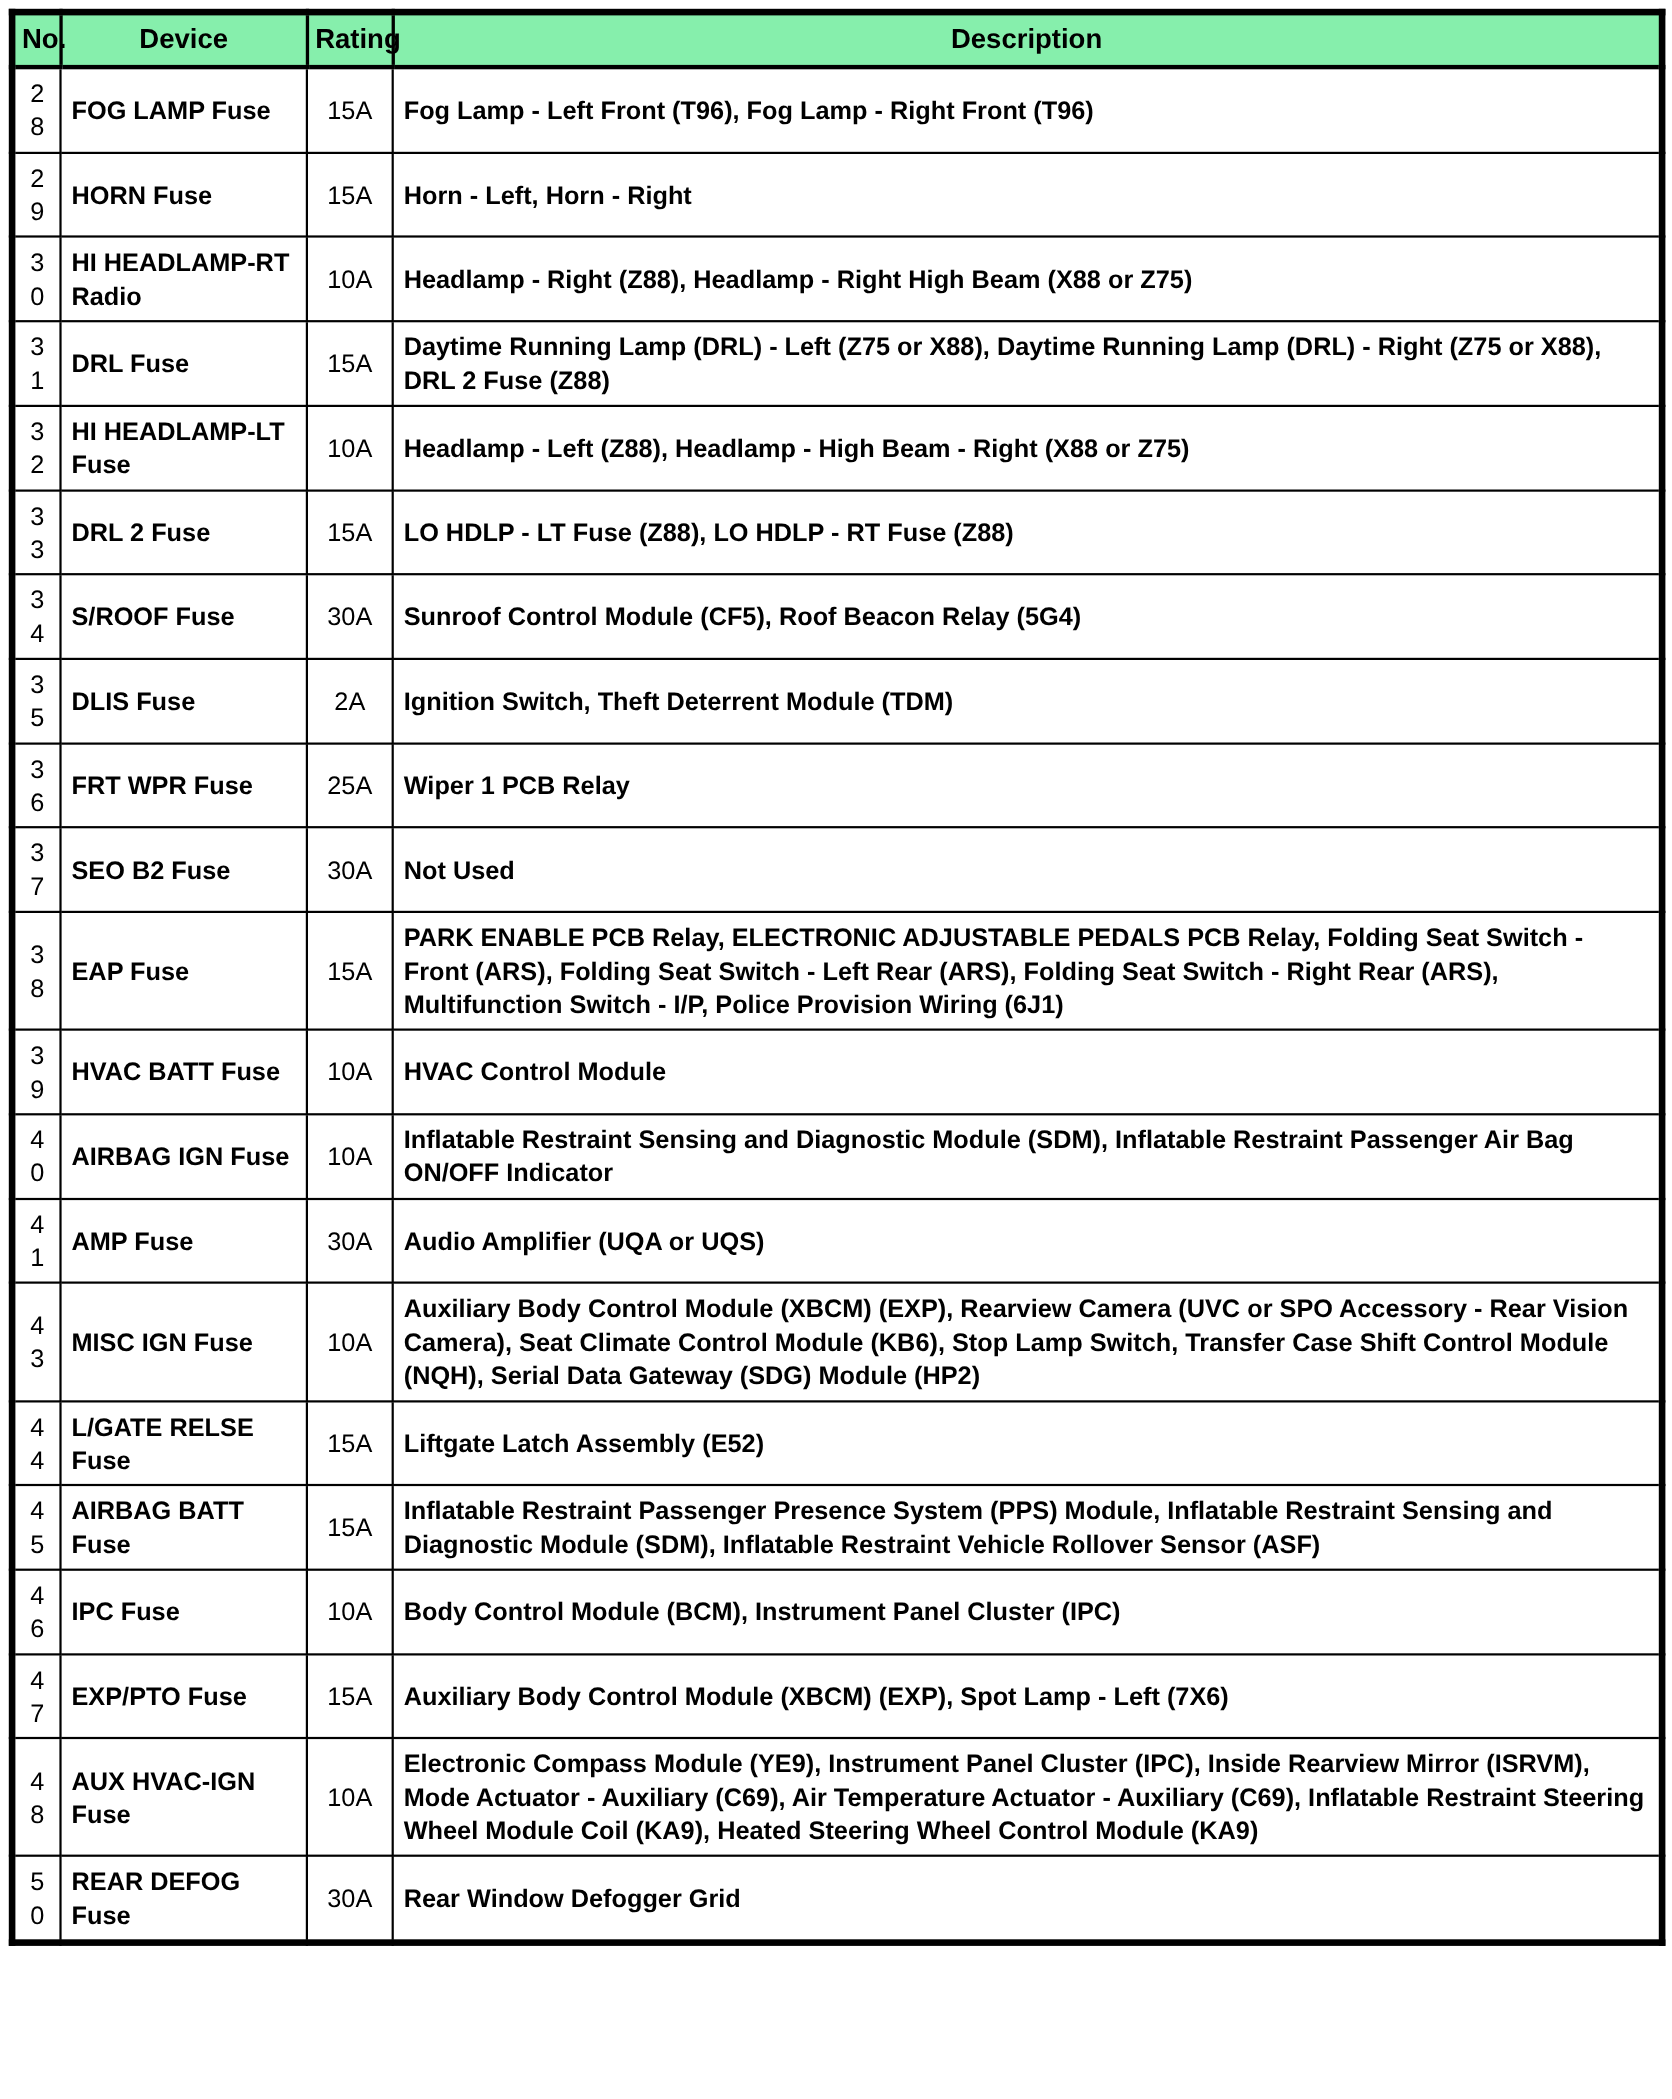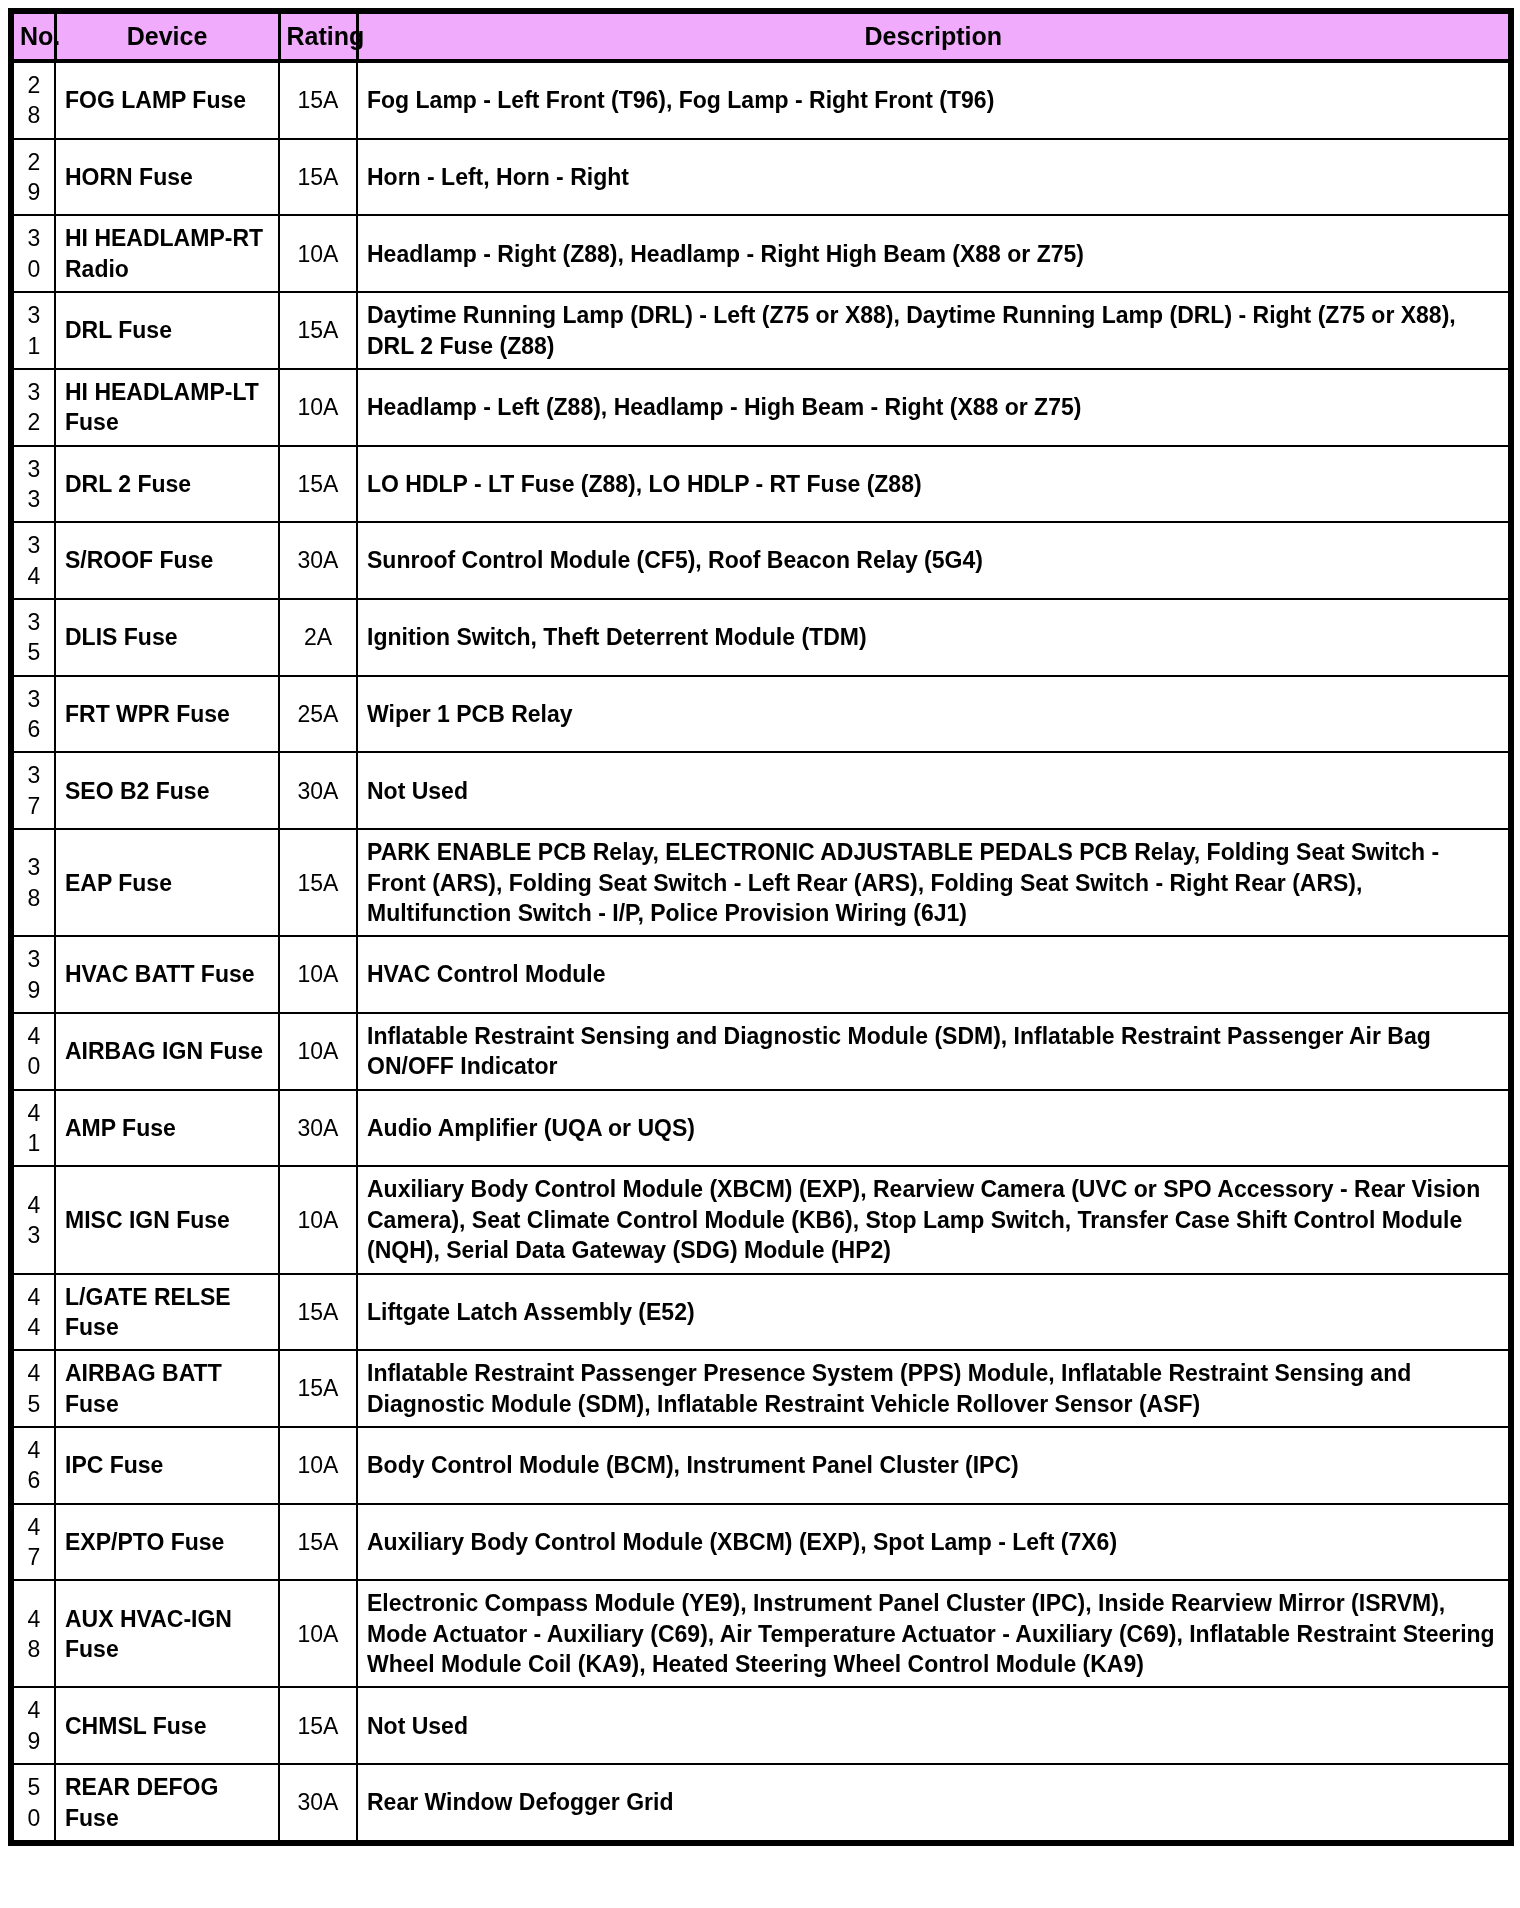--- a/index.html
+++ b/index.html
@@ -23,21 +23,21 @@
     table-layout: fixed;
   }
   table.fuse-table th {
     border: 3px solid #000000;
     border-bottom: 4px solid #000000;
     font-size: 25px;
     font-weight: bold;
     text-align: center;
     padding: 8px 6px;
     color: #000000;
-    background: #f0abfc;
+    background: #86efac;
   }
   table.fuse-table td {
     border: 2px solid #000000;
     font-size: 23px;
     line-height: 1.32;
     padding: 7px 9px;
     vertical-align: middle;
     color: #000000;
     background: #ffffff;
     word-wrap: break-word;
@@ -183,26 +183,20 @@
           <td class="rating-cell">15A</td>
           <td class="desc-cell">Auxiliary Body Control Module (XBCM) (EXP), Spot Lamp - Left (7X6)</td>
         </tr>
         <tr>
           <td class="no-cell">48</td>
           <td class="device-cell">AUX HVAC-IGN Fuse</td>
           <td class="rating-cell">10A</td>
           <td class="desc-cell">Electronic Compass Module (YE9), Instrument Panel Cluster (IPC), Inside Rearview Mirror (ISRVM), Mode Actuator - Auxiliary (C69), Air Temperature Actuator - Auxiliary (C69), Inflatable Restraint Steering Wheel Module Coil (KA9), Heated Steering Wheel Control Module (KA9)</td>
         </tr>
         <tr>
-          <td class="no-cell">49</td>
-          <td class="device-cell">CHMSL Fuse</td>
-          <td class="rating-cell">15A</td>
-          <td class="desc-cell">Not Used</td>
-        </tr>
-        <tr>
           <td class="no-cell">50</td>
           <td class="device-cell">REAR DEFOG Fuse</td>
           <td class="rating-cell">30A</td>
           <td class="desc-cell">Rear Window Defogger Grid</td>
         </tr>
       </tbody>
   </table>
 </div>
 
 </body></html>

